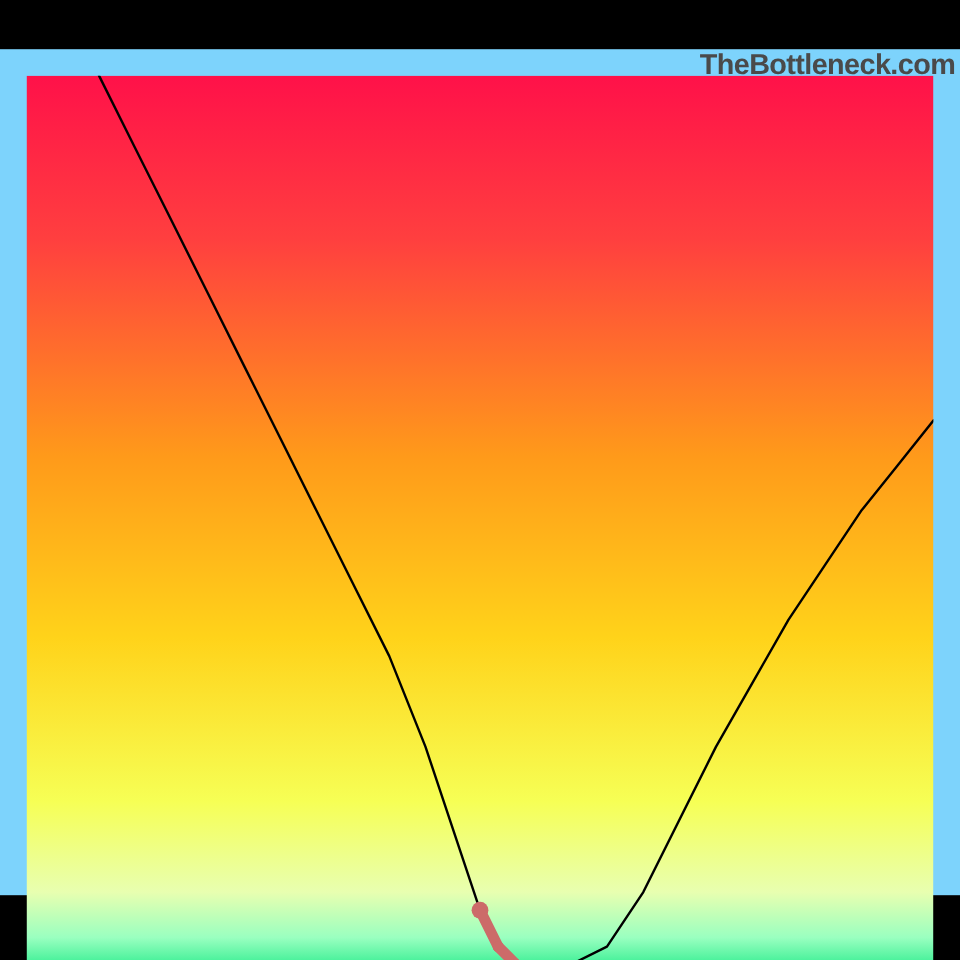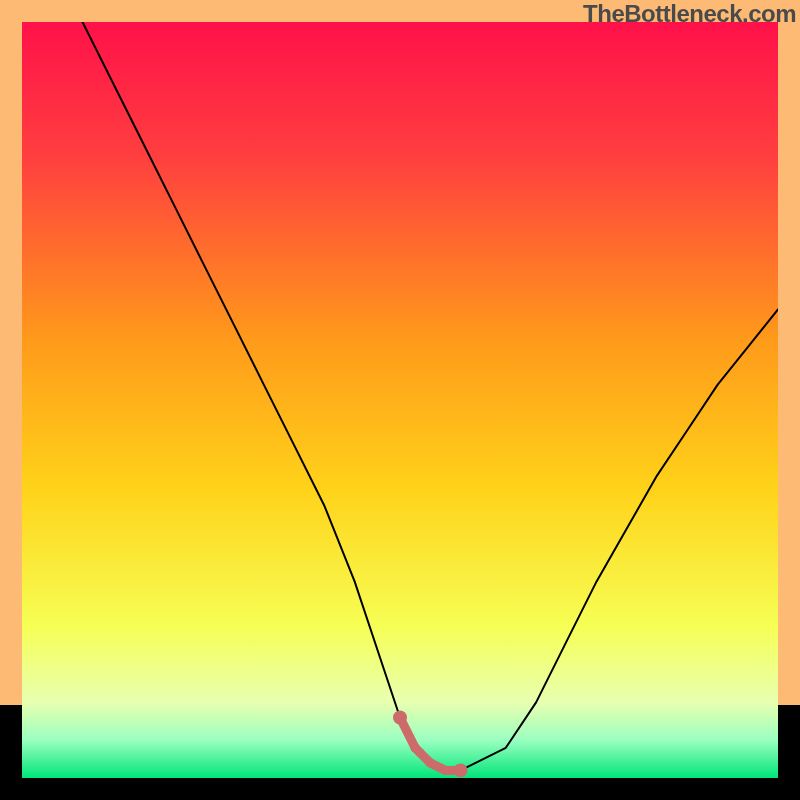--- a/index.html
+++ b/index.html
@@ -1,21 +1,22 @@
 <!DOCTYPE html>
 <html><head>
 <meta charset="utf-8">
 <style>
   * { margin: 0; padding: 0; box-sizing: border-box; }
   html, body { width: 800px; height: 800px; overflow: hidden; background: #000; }
   .frame {
     position: relative;
     width: 800px;
     height: 705px;
-    background: #fdba74;
+    background: #7dd3fc;
+    margin-top: 41px;
   }
   .plot-area {
     position: absolute;
     left: 22px;
     top: 22px;
     width: 756px;
     height: 756px;
     overflow: hidden;
   }
   .plot-svg {

